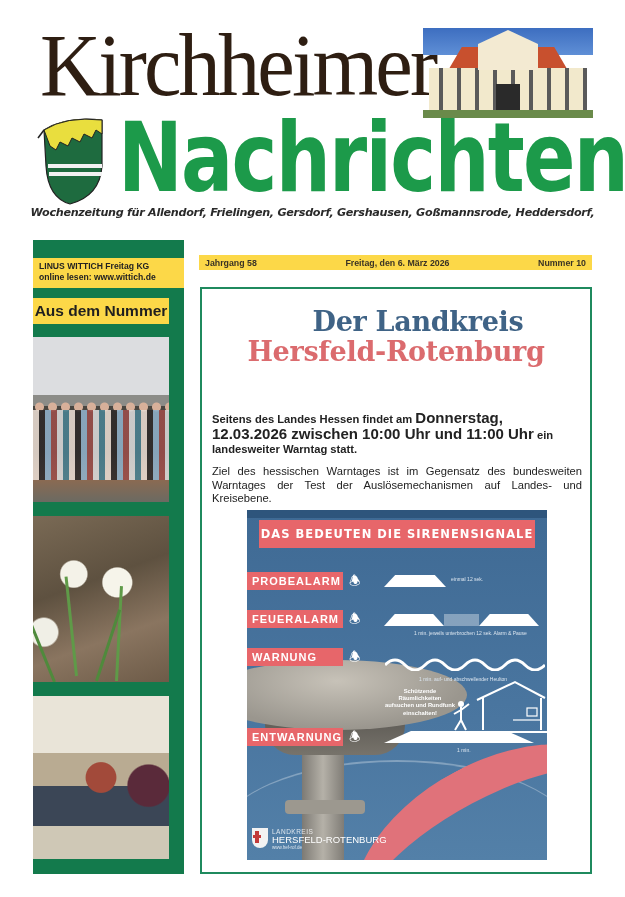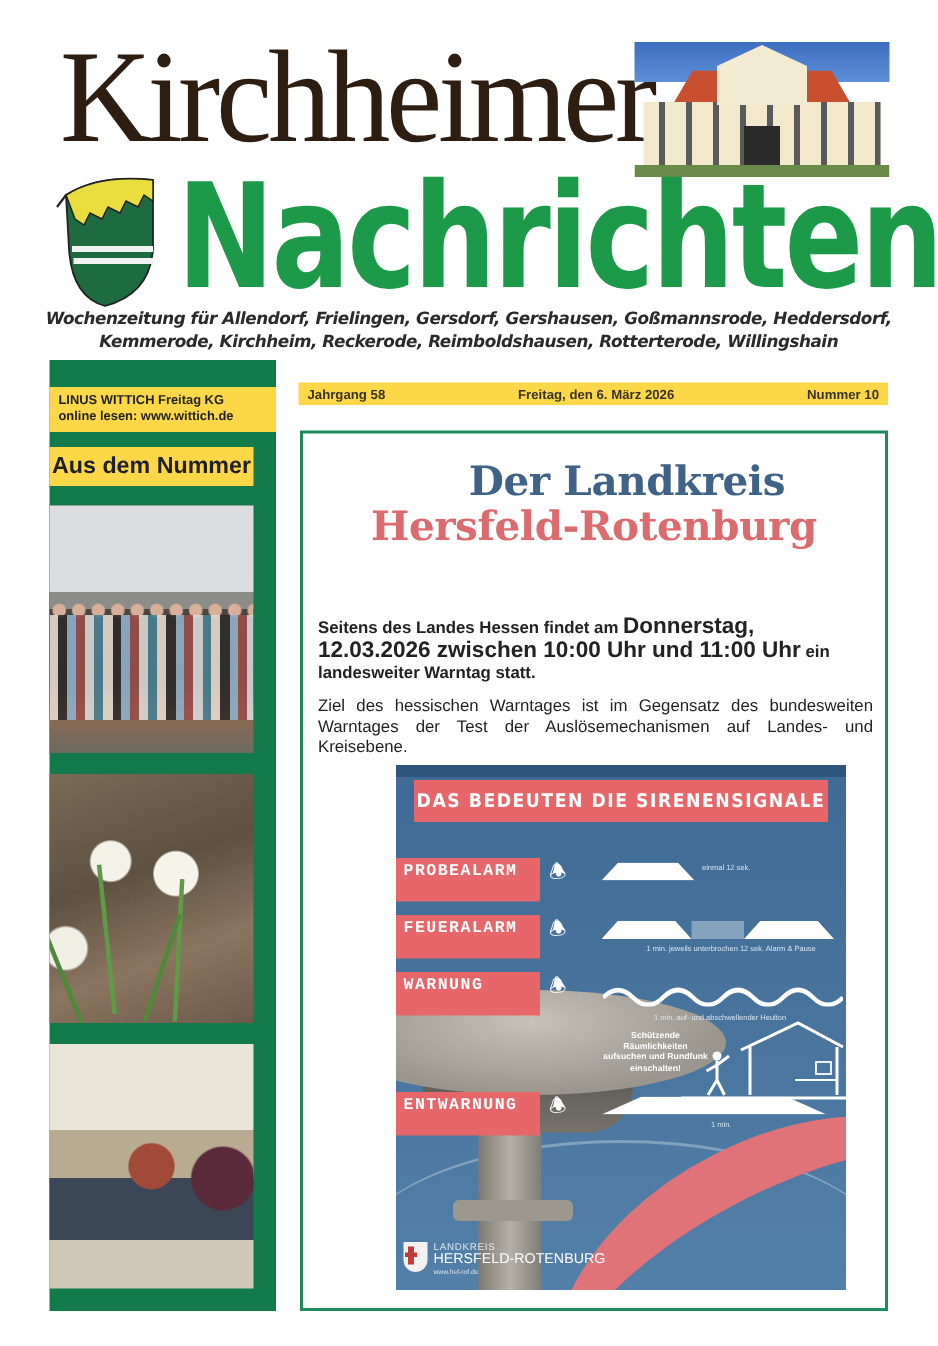--- a/index.html
+++ b/index.html
@@ -98,21 +98,21 @@
     font-size: 11.2px; font-weight: bold; line-height: 14.5px; color: #222;
   }
   .lead .big { font-size: 15px; }
   .body-text {
     position: absolute; left: 10px; top: 176px; width: 370px;
     font-size: 11.2px; line-height: 13.5px; color: #222; text-align: justify;
   }
 
   
   .info {
-    position: absolute; left: 62px; top: 221px; width: 300px; height: 350px; overflow: hidden;
+    position: absolute; left: 45px; top: 221px; width: 300px; height: 350px; overflow: hidden;
     background: linear-gradient(180deg, #3f6a94 0%, #4a76a0 60%, #5380a8 100%);
   }
   .info .topband { position: absolute; left: 0; top: 0; width: 100%; height: 8px; background: #2e557c; }
   .info .title-band {
     position: absolute; left: 0; top: 10px; width: 100%; height: 28px; background: #e7666a;
     color: #fff; font-size: 12.5px; font-weight: bold; letter-spacing: 1.1px; text-align: center; line-height: 28px;
     font-family: "DejaVu Sans", sans-serif; transform: scaleX(0.92);
   }
   .siren-dome {
     position: absolute; left: -40px; top: 150px; width: 260px; height: 70px; border-radius: 50%;
@@ -126,23 +126,23 @@
   .siren-ring { position: absolute; left: 38px; top: 290px; width: 80px; height: 14px; background: #9c988f; border-radius: 4px; }
   .curve-red {
     position: absolute; left: 95px; top: 250px; width: 320px; height: 200px; border-radius: 50%;
     border-top: 36px solid #e0727a; transform: rotate(-28deg);
   }
   .curve-light {
     position: absolute; left: -30px; top: 250px; width: 360px; height: 160px; border-radius: 50%;
     border-top: 2px solid rgba(255,255,255,.3);
   }
   .sig-label {
-    position: absolute; left: 0; height: 29px; background: #e7666a; color: #fff;
+    position: absolute; left: 0; height: 18px; background: #e7666a; color: #fff;
     font-size: 11px; font-weight: bold; letter-spacing: 1px; line-height: 18px; padding-left: 5px;
-    font-family: Liberation Mono, monospace;
+    font-family: Liberation Sans, sans-serif;
   }
   .speaker { position: absolute; left: 102px; width: 14px; height: 14px; color: #fff; font-size: 13px; line-height: 14px; }
   .trap { position: absolute; height: 12px; background: #fff; clip-path: polygon(18% 0, 82% 0, 100% 100%, 0 100%); }
   .trap.faint { background: rgba(255,255,255,.35); clip-path: none; }
   .sig-note { position: absolute; color: #dbe5ef; font-size: 5px; white-space: nowrap; }
   .wave { position: absolute; left: 138px; top: 145px; width: 160px; height: 16px; }
   .shelter-text {
     position: absolute; left: 138px; top: 178px; width: 70px; text-align: center;
     color: #fff; font-size: 5.8px; line-height: 7.2px; font-weight: bold;
   }
@@ -172,21 +172,20 @@
   <svg class="crest" viewBox="0 0 86 90">
     <path d="M8 14 Q30 0 66 4 L66 50 Q64 80 34 88 Q12 82 10 50 Z" fill="#1e6b3f" stroke="#222" stroke-width="1.2"></path>
     <path d="M8 14 Q30 0 66 4 L66 18 L60 14 L56 22 L48 18 L44 26 L36 22 L32 30 L24 26 L20 34 L14 30 Z" fill="#e9de3e" stroke="#222" stroke-width="1"></path>
     <rect x="12" y="48" width="54" height="4" fill="#f2f2f2"></rect>
     <rect x="13" y="56" width="53" height="4" fill="#f2f2f2"></rect>
     <path d="M2 22 L8 14" stroke="#222" stroke-width="1.5"></path>
   </svg>
   <div class="title-bottom">Nachrichten</div>
   <div class="subtitle">
     <div>Wochenzeitung für Allendorf, Frielingen, Gersdorf, Gershausen, Goßmannsrode, Heddersdorf,</div>
-    <div>Kemmerode, Kirchheim, Reckerode, Reimboldshausen, Rotterterode, Willingshain</div>
   </div>
 </header>
 
 <aside class="sidebar">
   <div class="publisher">
     <div>LINUS WITTICH Freitag KG</div>
     <div>online lesen: www.wittich.de</div>
   </div>
   <div class="toc-label">Aus dem Nummer</div>
 

